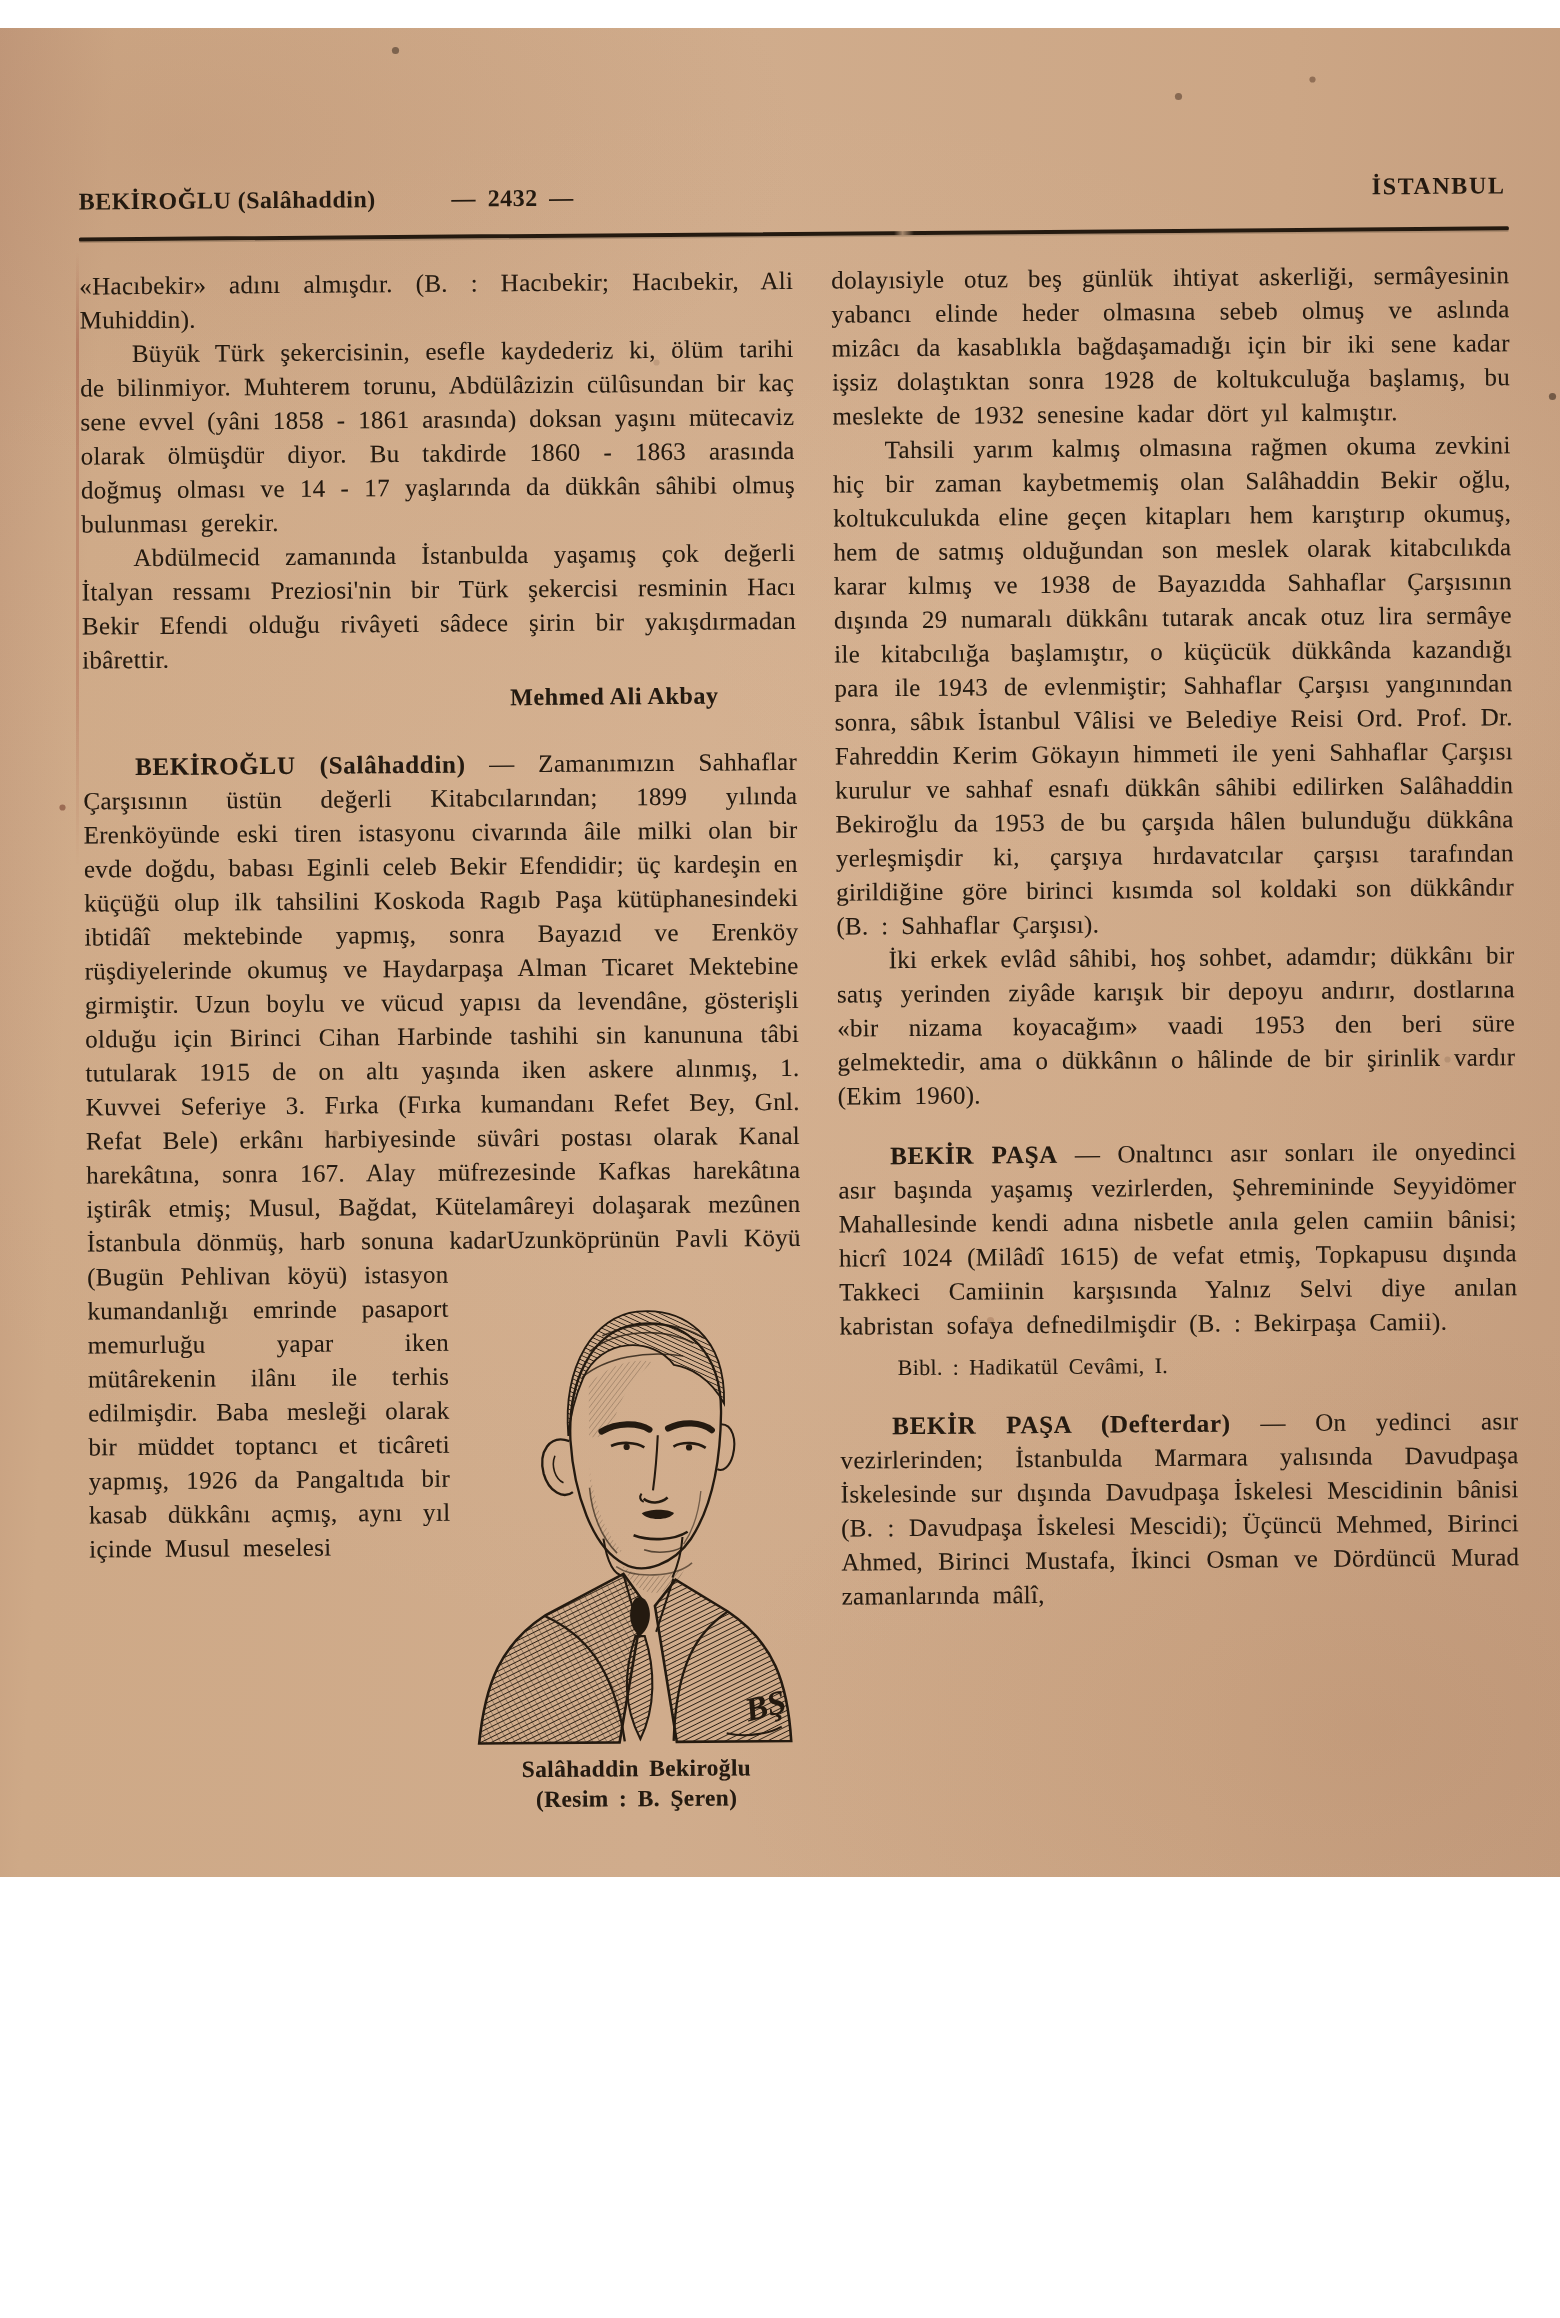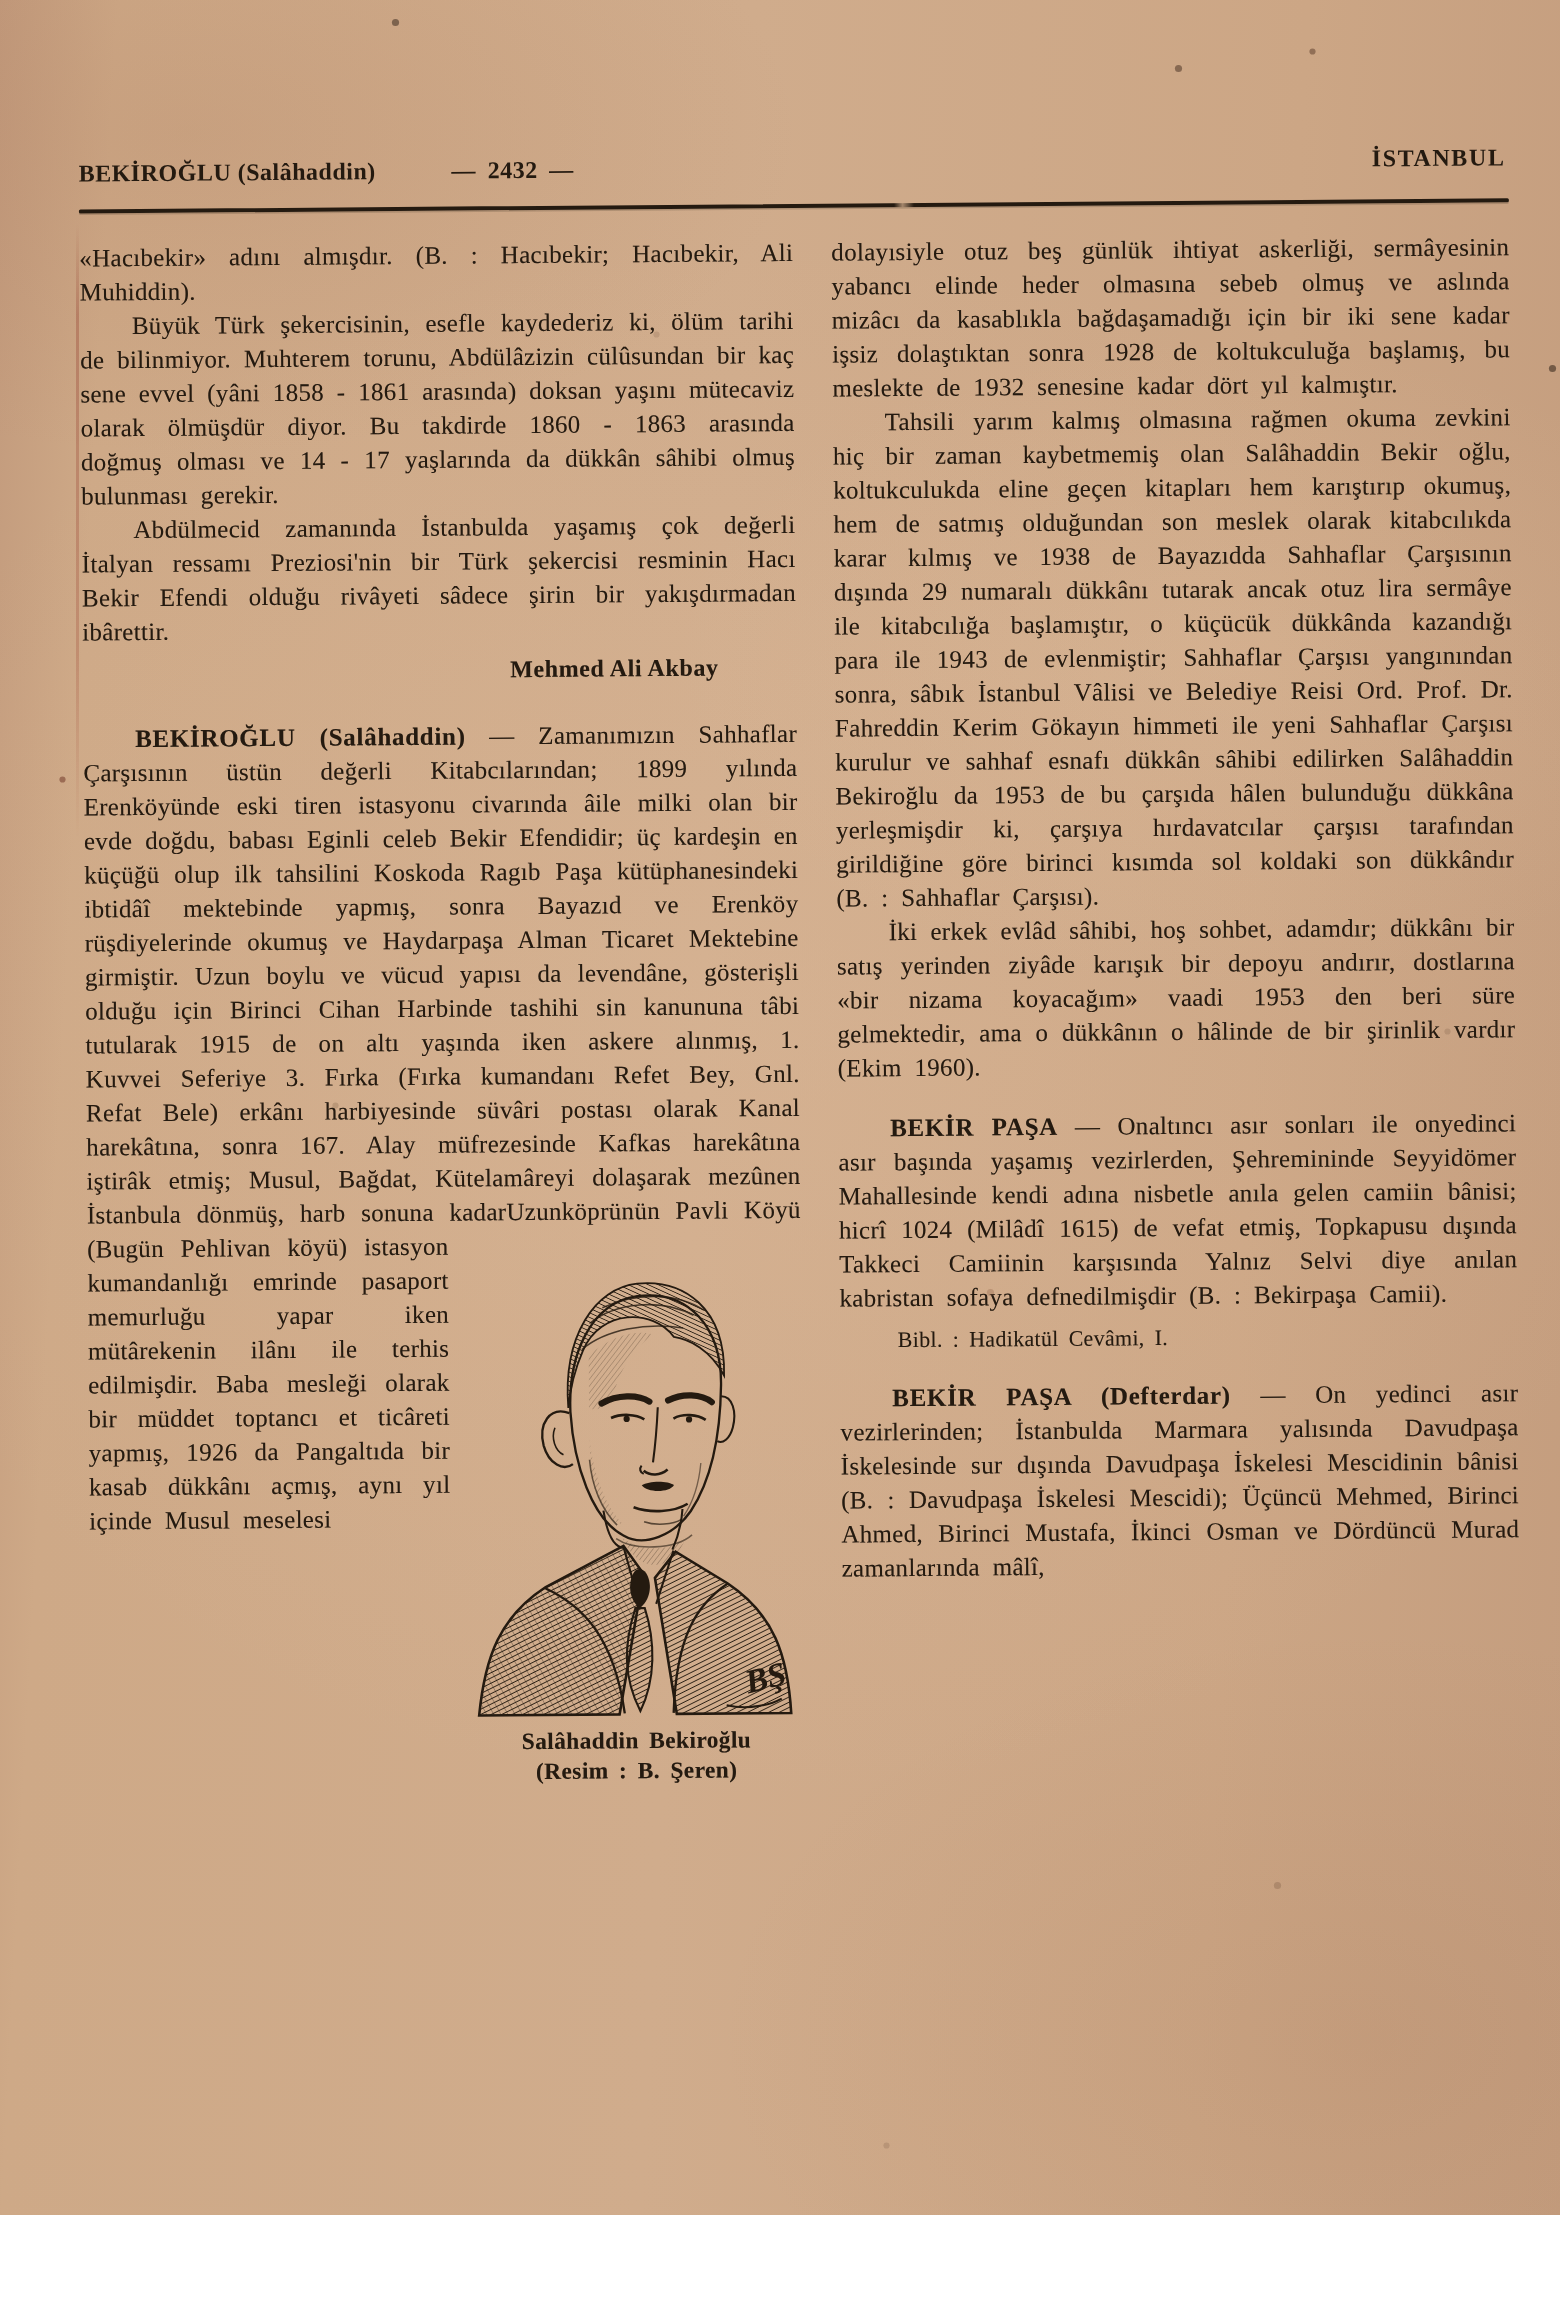--- a/index.html
+++ b/index.html
@@ -3,29 +3,30 @@
 <meta charset="utf-8">
 <style>
   html, body {
     margin: 0; padding: 0;
     width: 1561px; height: 2319px;
     overflow: hidden;
     font-family: "Liberation Serif", "DejaVu Serif", serif;
   }
   .sheet {
     position: relative;
-    width: 1561px; height: 2215px;
+    width: 1561px; height: 1849px;
     overflow: hidden;
     color: #241a10;
     background:
       radial-gradient(988px 520px at 12% 6%, rgba(172,122,92,.20), transparent 62%),
       radial-gradient(1092px 676px at 88% 92%, rgba(165,118,86,.16), transparent 60%),
       radial-gradient(780px 468px at 78% 30%, rgba(232,202,170,.20), transparent 70%),
       radial-gradient(1301px 1092px at 48% 46%, rgba(226,192,160,.28), transparent 72%),
       linear-gradient(93deg, #c29a7c, #cea987 7%, #d0ac8c 45%, #cca685 78%, #c49d7e);
+    margin-top: 28px;
   }
   .skew {
     position: absolute; left: 0; top: 0; width: 1561px;
     box-sizing: border-box;
     padding: 153px 52px 0 79px;
     transform: rotate(-0.45deg);
     transform-origin: 780px 218px;
   }
   
   .header {

